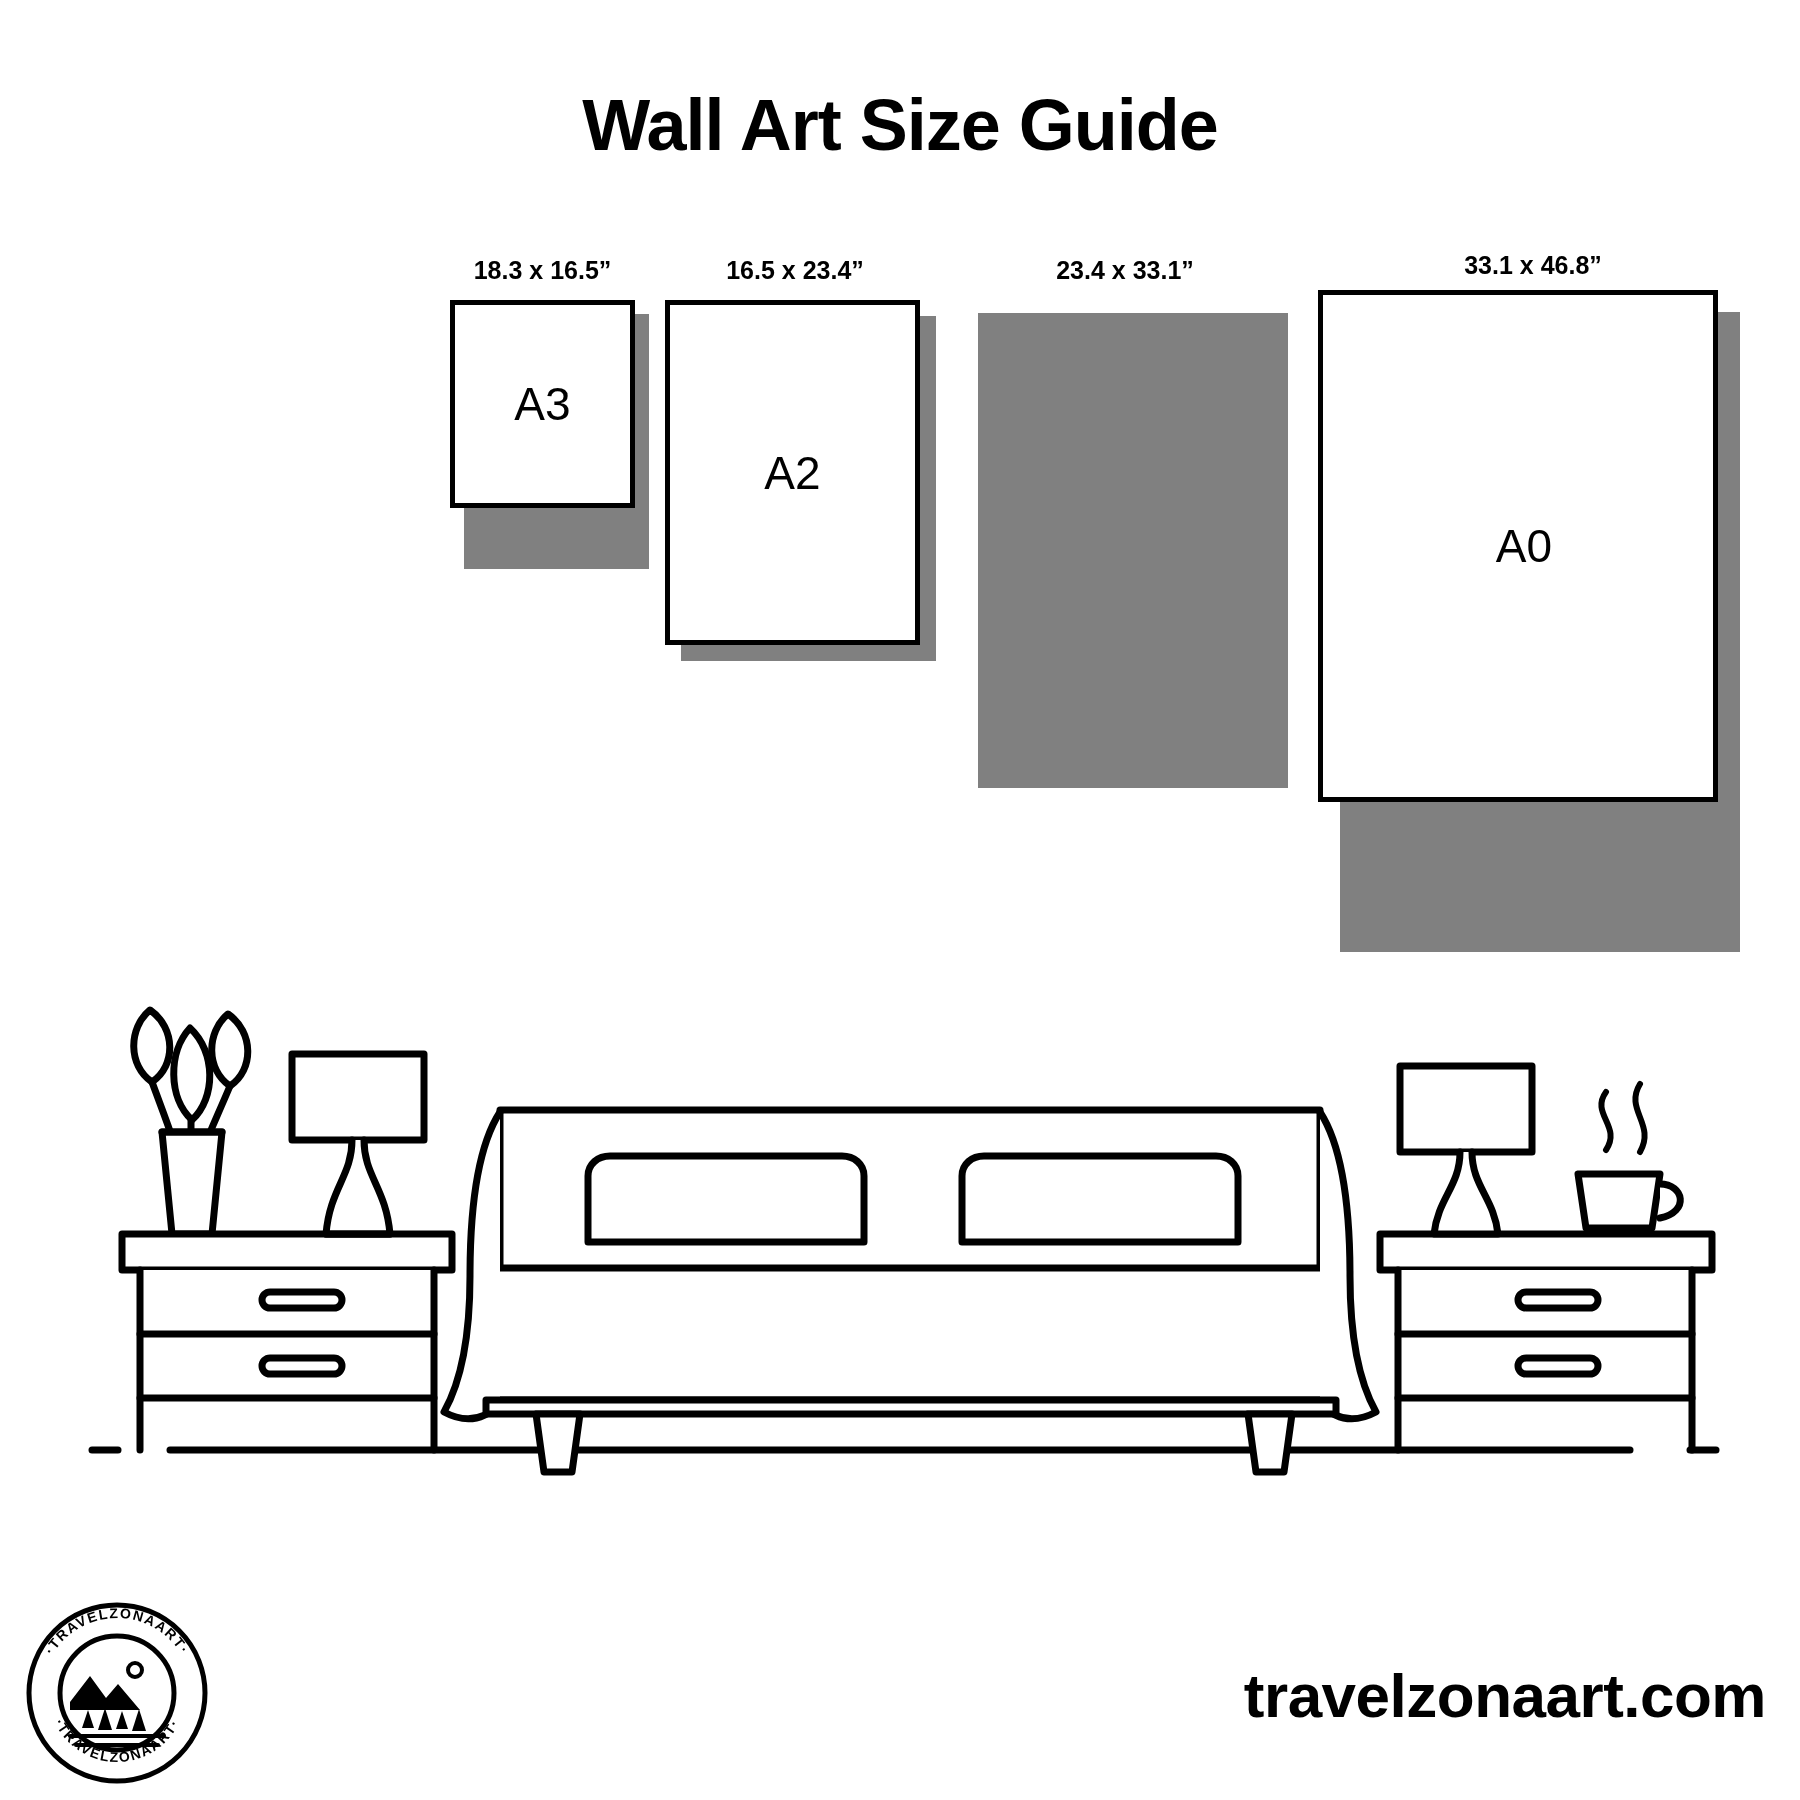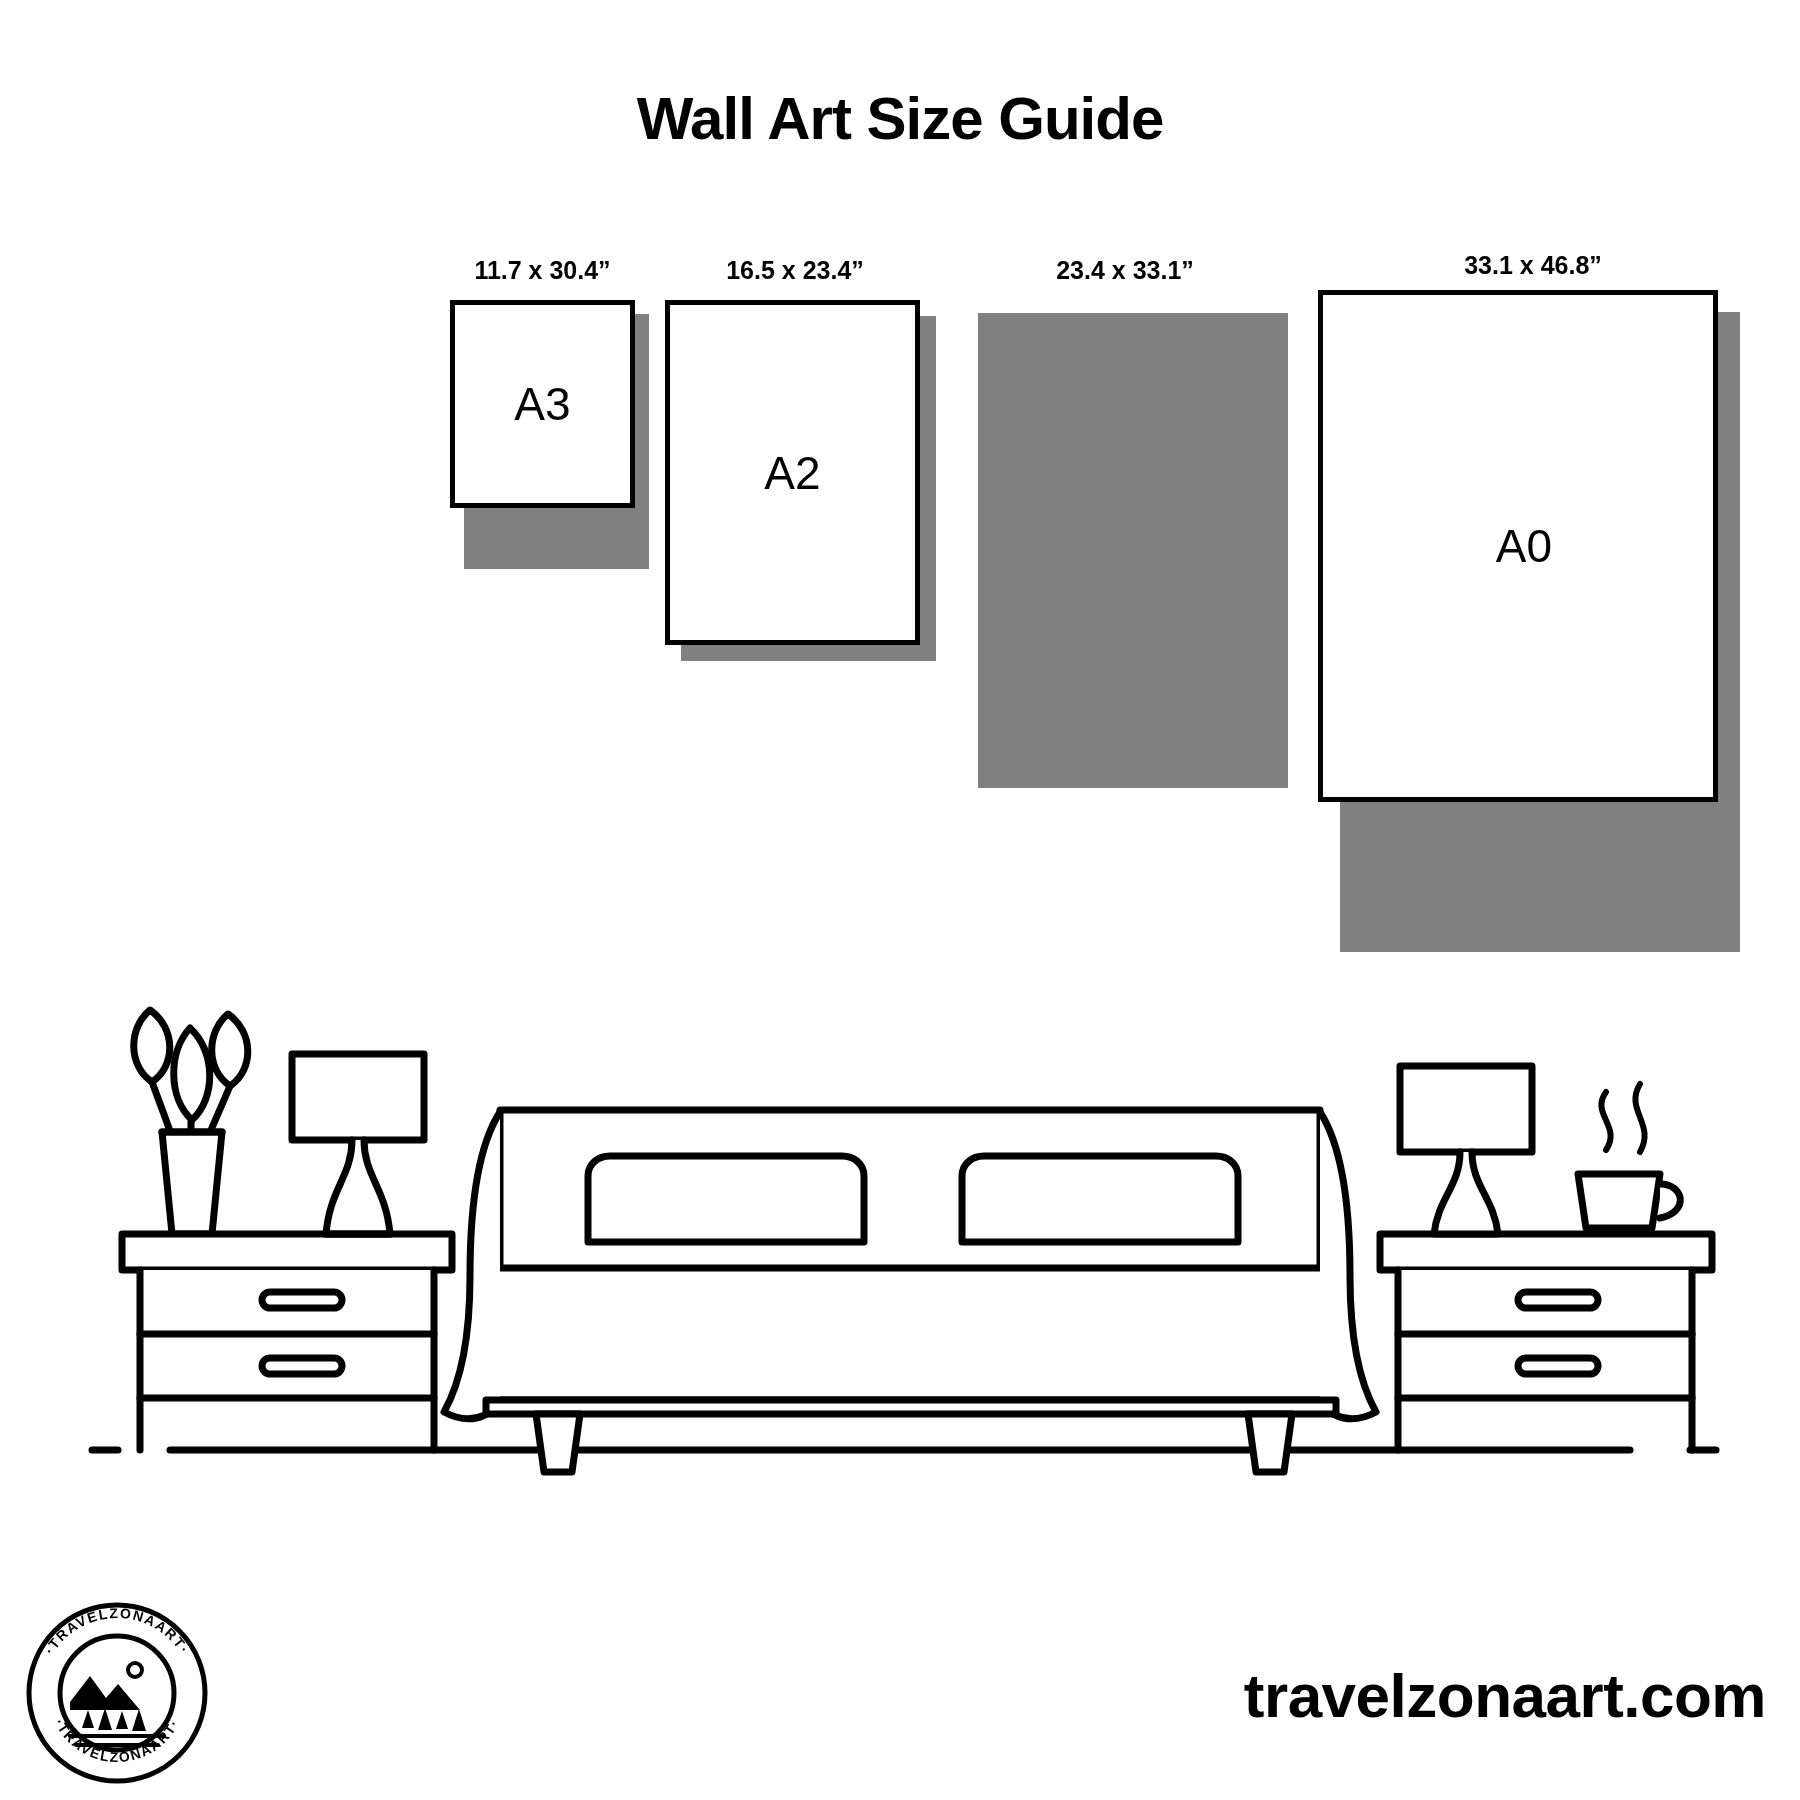--- a/index.html
+++ b/index.html
@@ -20,21 +20,21 @@
     background: #ffffff;
   }
 
   
   .title {
     position: absolute;
     top: 84px;
     left: 0;
     width: 1800px;
     text-align: center;
-    font-size: 60px;
+    font-size: 72px;
     font-weight: 700;
     letter-spacing: -1px;
     color: #000000;
   }
 
   
   .frames {
     position: absolute;
     left: 0;
     top: 0;
@@ -106,21 +106,21 @@
 
 <div class="page">
 
   <div class="title">Wall Art Size Guide</div>
 
   <div class="frames">
 
 
 
     <div class="frame-wrap" style="left:450px; top:300px; width:185px; height:290px;">
-      <div class="frame-label" style="top:-44px;">11.7 x 30.4”</div>
+      <div class="frame-label" style="top:-44px;">18.3 x 16.5”</div>
       <div class="frame-shadow" style="left:14px; top:14px; width:185px; height:255px;"></div>
       <div class="frame-box" style="left:0; top:0; width:185px; height:208px;">
         <span class="frame-name">A3</span>
       </div>
     </div>
 
     <div class="frame-wrap" style="left:665px; top:300px; width:260px; height:380px;">
       <div class="frame-label" style="top:-44px;">16.5 x 23.4”</div>
       <div class="frame-shadow" style="left:16px; top:16px; width:255px; height:345px;"></div>
       <div class="frame-box" style="left:0; top:0; width:255px; height:345px;">

